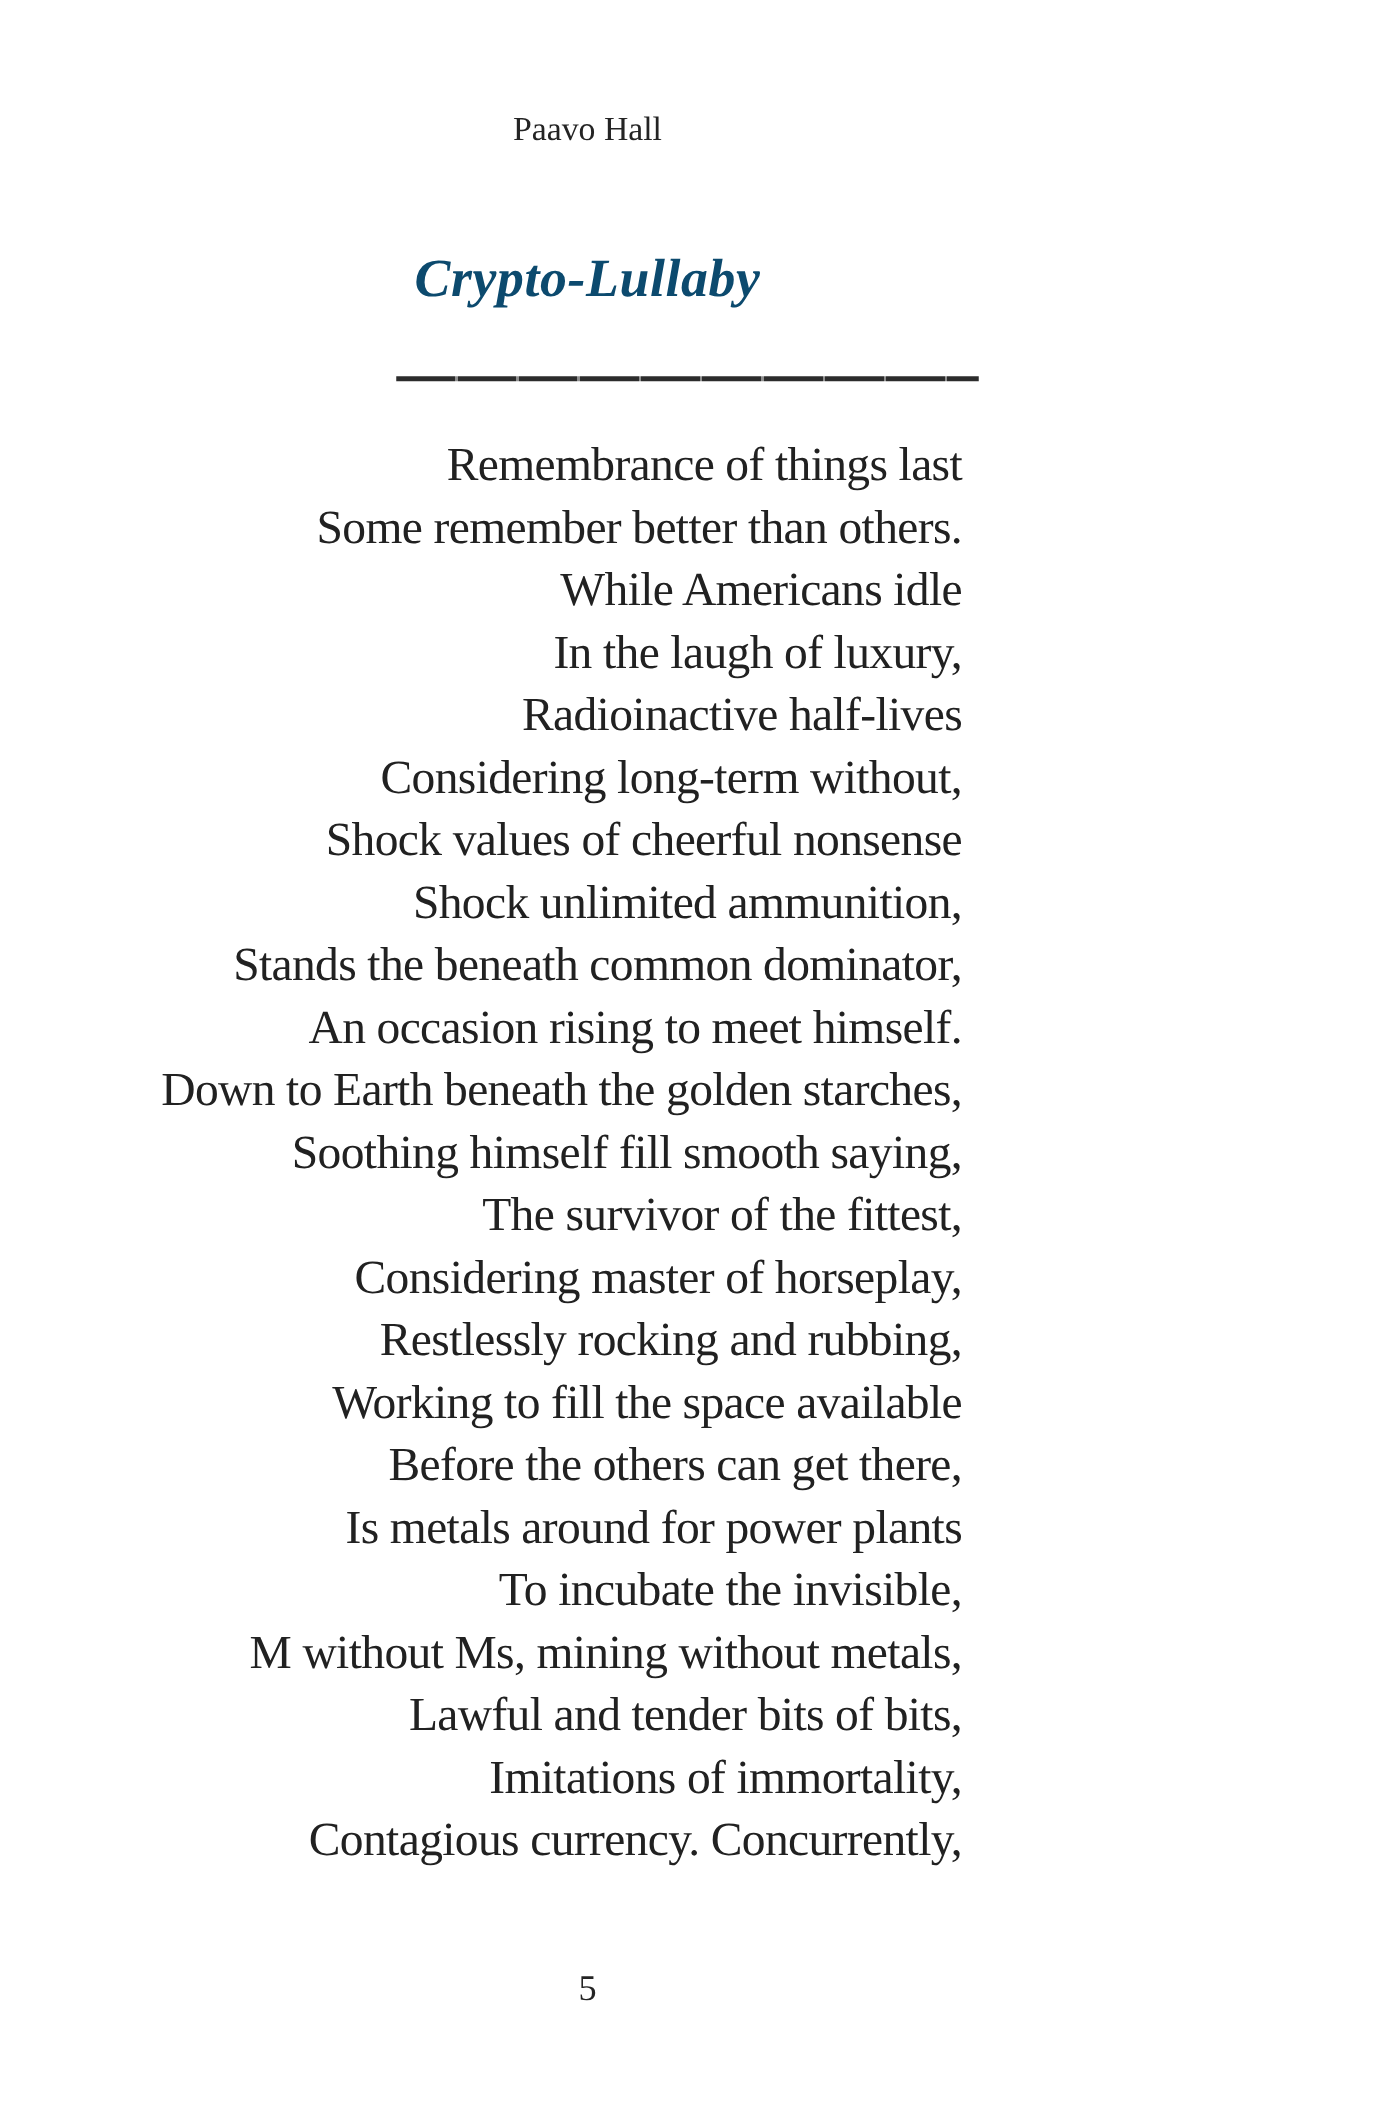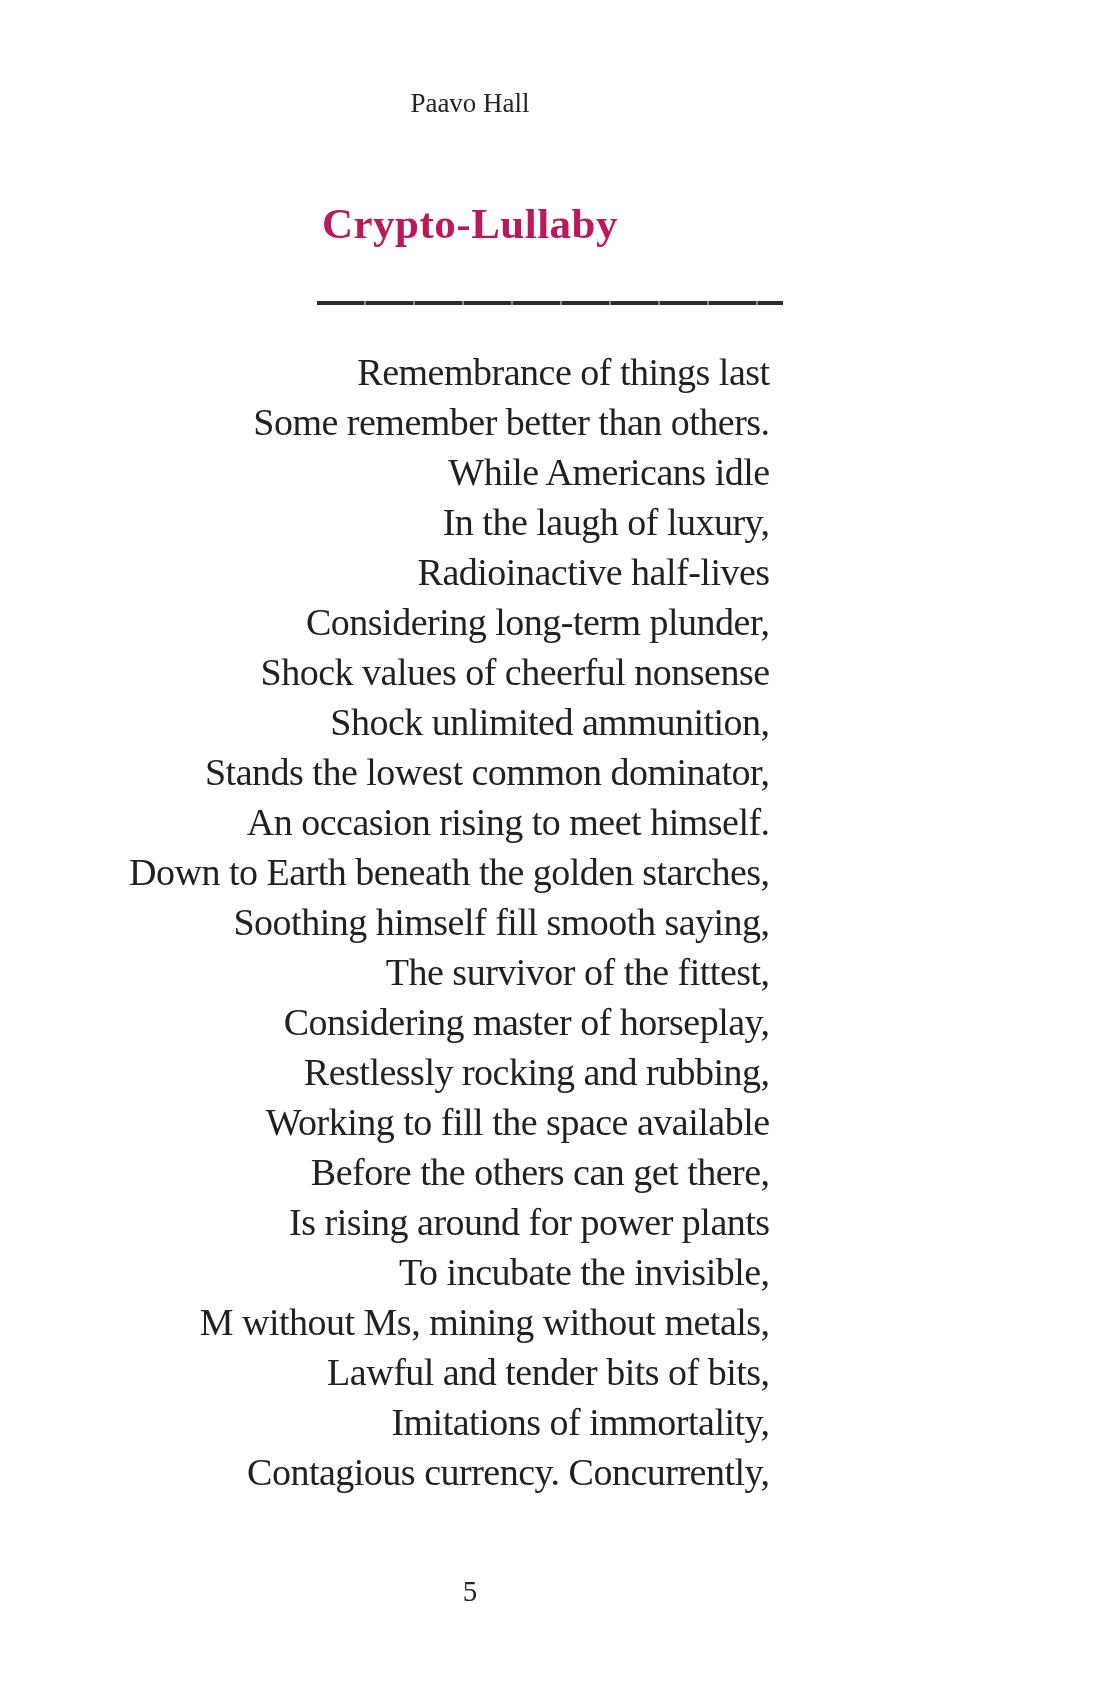--- a/index.html
+++ b/index.html
@@ -26,23 +26,24 @@
     color: #242424;
   }
   .poem-title {
     position: absolute;
     top: 199px;
     left: 0;
     width: 100%;
     text-align: center;
     font-size: 43px;
     font-weight: bold;
+    font-style: italic;
     letter-spacing: 0.5px;
     margin: 0;
-    color: #be185d;
+    color: #0c4a6e;
   }
   .separator {
     position: absolute;
     top: 301px;
     left: 317px;
     width: 466px;
     height: 4px;
     background: repeating-linear-gradient(90deg, #2c2c2c 0px, #2c2c2c 47px, #8f8f8f 47px, #8f8f8f 49px);
   }
   .poem {
@@ -77,33 +78,33 @@
   <h1 class="poem-title">Crypto-Lullaby</h1>
 
   <div class="separator"></div>
 
   <div class="poem">
       <div class="poem-line">Remembrance of things last</div>
       <div class="poem-line">Some remember better than others.</div>
       <div class="poem-line">While Americans idle</div>
       <div class="poem-line">In the laugh of luxury,</div>
       <div class="poem-line">Radioinactive half-lives</div>
-      <div class="poem-line">Considering long-term plunder,</div>
+      <div class="poem-line">Considering long-term without,</div>
       <div class="poem-line">Shock values of cheerful nonsense</div>
       <div class="poem-line">Shock unlimited ammunition,</div>
-      <div class="poem-line">Stands the lowest common dominator,</div>
+      <div class="poem-line">Stands the beneath common dominator,</div>
       <div class="poem-line">An occasion rising to meet himself.</div>
       <div class="poem-line">Down to Earth beneath the golden starches,</div>
       <div class="poem-line">Soothing himself fill smooth saying,</div>
       <div class="poem-line">The survivor of the fittest,</div>
       <div class="poem-line">Considering master of horseplay,</div>
       <div class="poem-line">Restlessly rocking and rubbing,</div>
       <div class="poem-line">Working to fill the space available</div>
       <div class="poem-line">Before the others can get there,</div>
-      <div class="poem-line">Is rising around for power plants</div>
+      <div class="poem-line">Is metals around for power plants</div>
       <div class="poem-line">To incubate the invisible,</div>
       <div class="poem-line">M without Ms, mining without metals,</div>
       <div class="poem-line">Lawful and tender bits of bits,</div>
       <div class="poem-line">Imitations of immortality,</div>
       <div class="poem-line">Contagious currency. Concurrently,</div>
     </div>
 
   <div class="page-number">5</div>
 </div>
 

